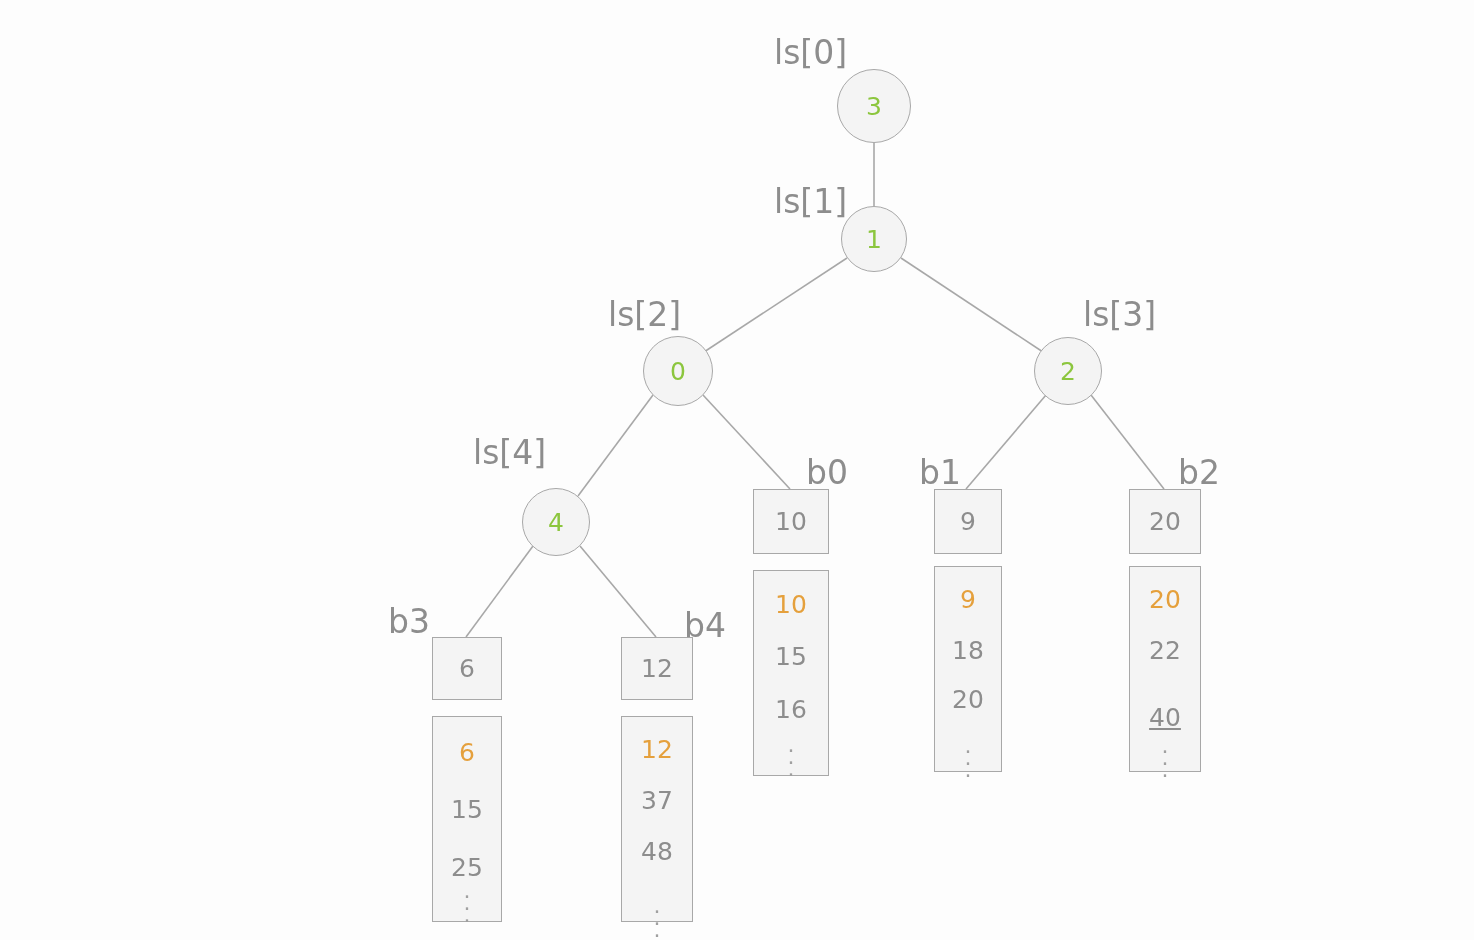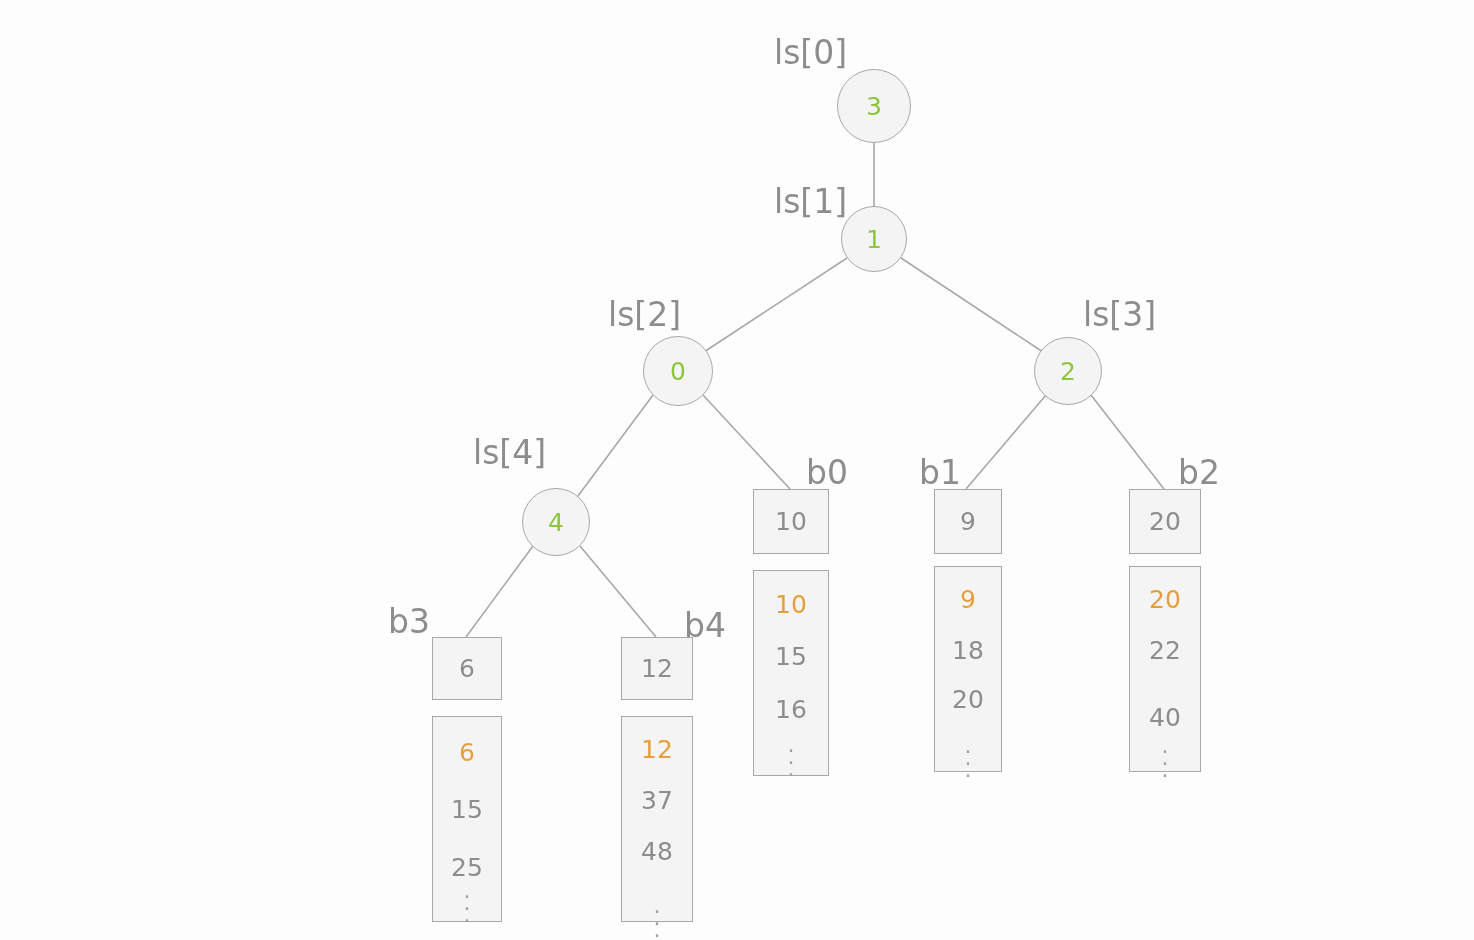--- a/index.html
+++ b/index.html
@@ -163,21 +163,21 @@
           <span>.</span>
         </div>
       </div>
       <div class="bucket-label" style="left: 1178px; top: 456px;">b2</div>
       <div class="bucket-head" style="left: 1129px; top: 489px; width: 72px; height: 65px;">
         <span>20</span>
       </div>
       <div class="bucket-list" style="left: 1129px; top: 566px; width: 72px; height: 206px;">
         <div class="entry first" style="margin-bottom: 26px;">20</div>
         <div class="entry" style="margin-bottom: 42px;">22</div>
-        <div class="entry" style="margin-bottom: 8px;">40</div>
+        <div class="entry" style="margin-bottom: 8px; text-decoration: underline;">40</div>
         <div class="ellipsis">
           <span>.</span>
           <span>.</span>
           <span>.</span>
         </div>
       </div>
       <div class="bucket-label" style="left: 388px; top: 605px;">b3</div>
       <div class="bucket-head" style="left: 432px; top: 637px; width: 70px; height: 63px;">
         <span>6</span>
       </div>

